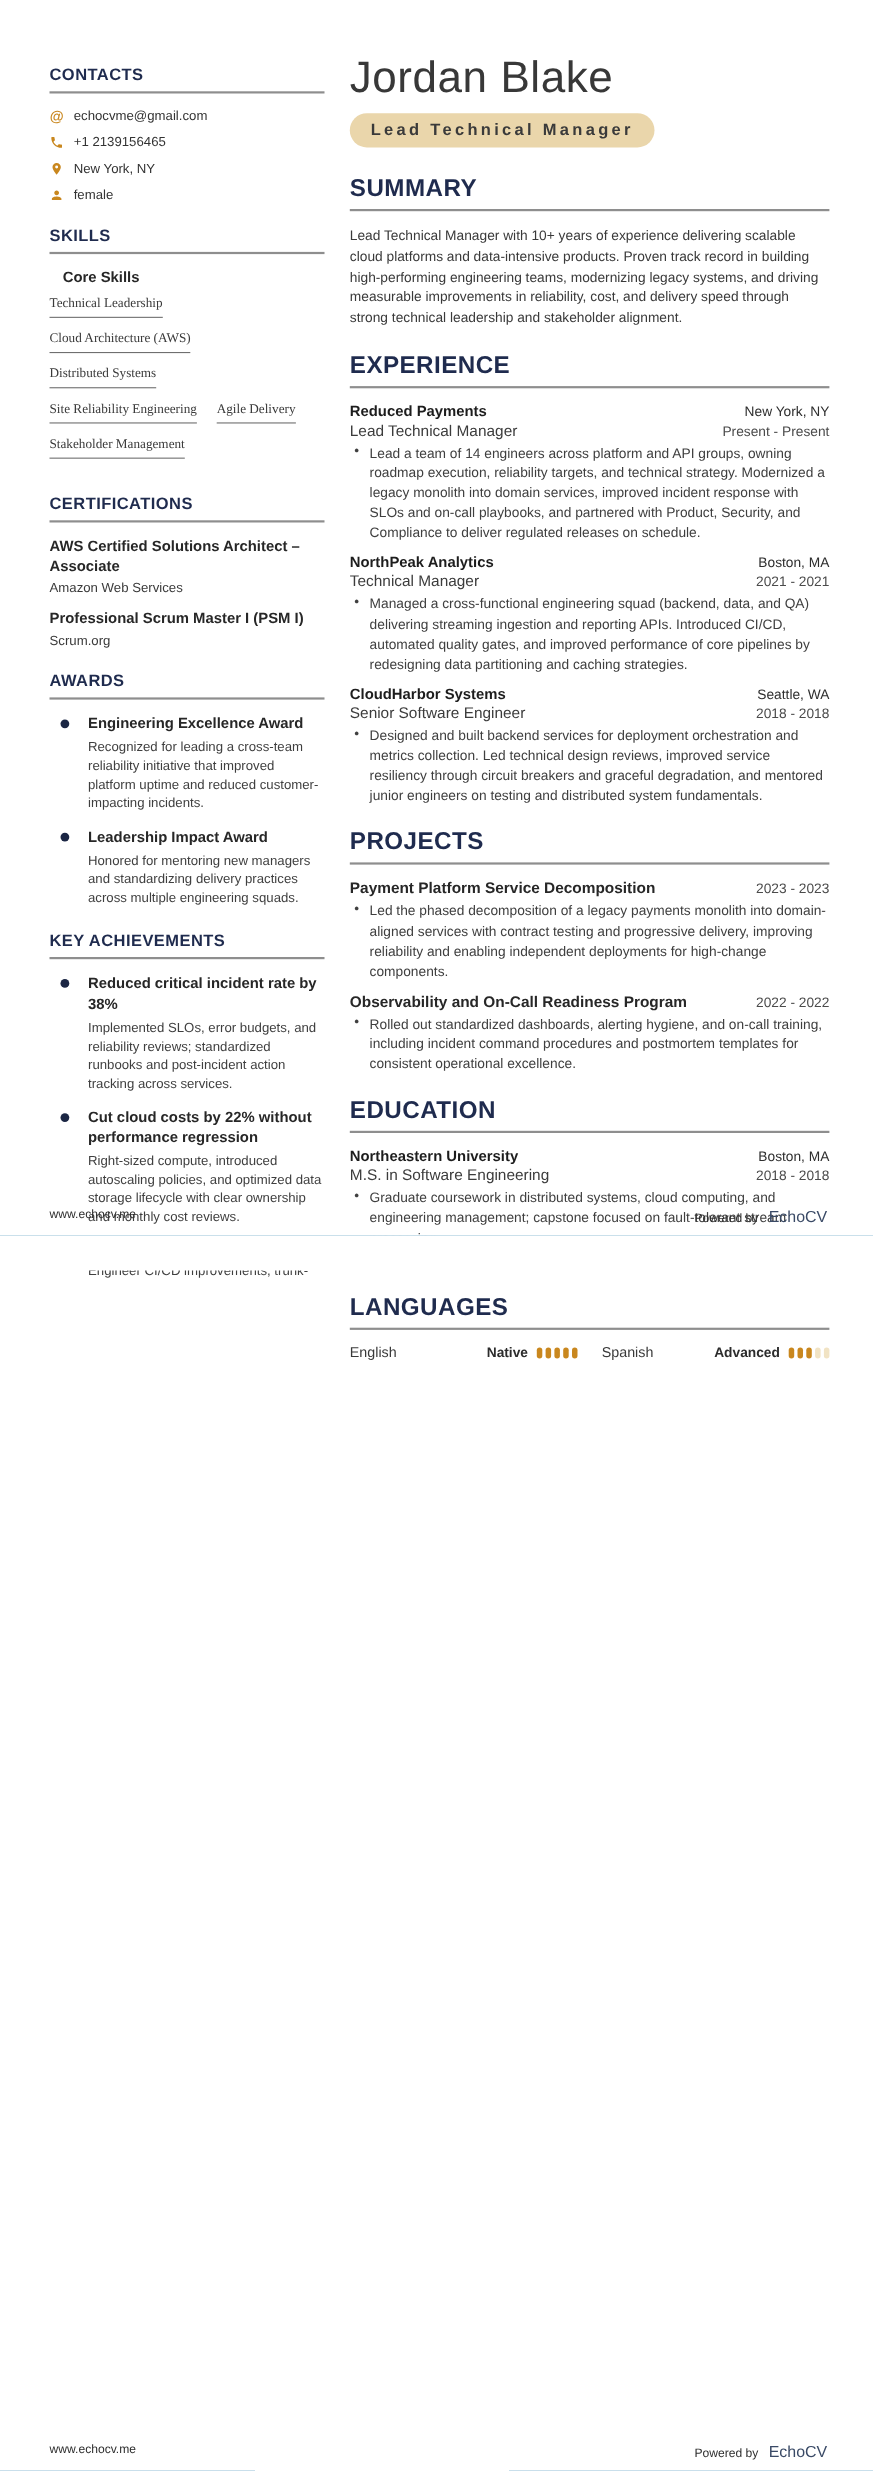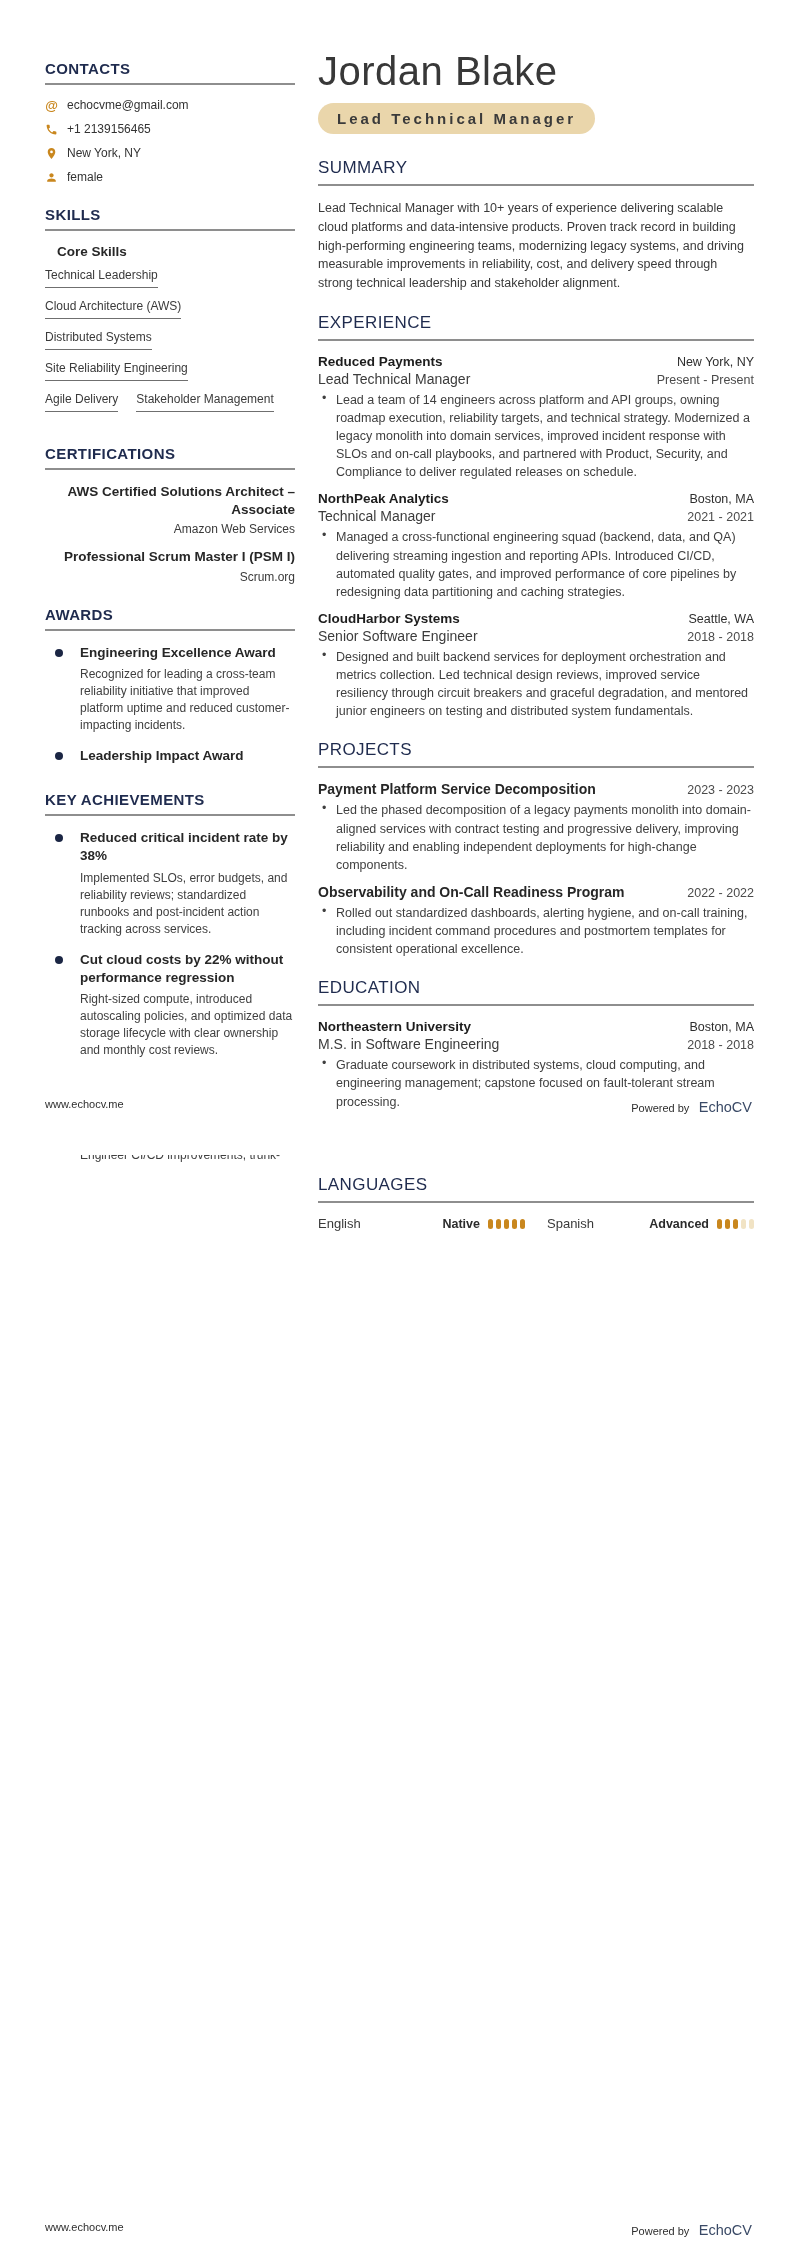--- a/index.html
+++ b/index.html
@@ -7,43 +7,43 @@
   body { font-family:"Liberation Sans", sans-serif; color:#3d3d3d; }
   .doc { width:794px; margin:0; background:#0369a1; }
   .page { width:794px; height:1123px; position:relative; background:#fff; overflow:hidden; }
 
   
   .sidebar { position:absolute; left:45px; top:60px; width:250px; }
   .main    { position:absolute; left:318px; top:50px; width:436px; }
 
   
   .side-h { font-size:15px; font-weight:700; color:#1f2b4e; letter-spacing:.4px; margin:0 0 6px; }
-  .main-h { font-size:17px; font-weight:400; color:#1f2b4e; letter-spacing:.4px; margin:0 0 6px; }
+  .main-h { font-size:22px; font-weight:700; color:#1f2b4e; letter-spacing:.4px; margin:0 0 6px; }
   .rule { height:2px; background:#8e8e8e; margin:0 0 13px; }
   .side-section { margin-bottom:22px; }
   .main-section { margin-bottom:20px; }
 
   
   .name { font-size:40px; font-weight:500; color:#383838; letter-spacing:.5px; line-height:1.05; margin:0; }
   .badge { display:inline-block; margin-top:11px; background:#ead6ab; color:#3a3a3a; font-size:15px; font-weight:600; letter-spacing:3px; padding:7px 19px; border-radius:17px; }
   .hdr-block { margin-bottom:24px; }
 
   
   .contact-row { display:flex; align-items:center; gap:9px; font-size:12px; color:#333; margin-bottom:10px; }
   .cicon { width:13px; height:13px; flex:0 0 13px; display:inline-flex; align-items:center; justify-content:center; }
   .cicon svg { width:13px; height:13px; fill:#c9871e; }
   .at-glyph { color:#c9871e; font-size:13px; font-weight:700; line-height:1; }
 
   
-  .skill-wrap { display:flex; flex-wrap:wrap; }
+  .skill-wrap { display:flex; flex-wrap:wrap;font-family:Liberation Serif, serif; }
   .skill-group-title { font-size:13.5px; font-weight:700; color:#272727; margin:0 12px 9px; }
   .skill { font-size:12px; color:#3a3a3a; border-bottom:1.5px solid #6f6f6f; padding-bottom:5px; margin:0 18px 11px 0; }
 
   
-  .cert { margin-bottom:12px;text-align:right; }
+  .cert { margin-bottom:12px; }
   .cert-name { font-size:13.5px; font-weight:700; color:#272727; line-height:1.35; margin-bottom:3px; }
   .cert-issuer { font-size:12px; color:#3a3a3a; }
 
   
   .bullet-item { display:flex; margin-bottom:13px; }
   .bdot { width:8px; height:8px; border-radius:50%; background:#1b2644; flex:0 0 8px; margin:5px 0 0 10px; }
   .bcontent { margin-left:17px; }
   .btitle { font-size:13.5px; font-weight:700; color:#272727; line-height:1.35; margin-bottom:4px; }
   .bdesc { font-size:12px; color:#3f3f3f; line-height:1.42; }
   .clip-bottom { height:10px; overflow:hidden; position:absolute; left:80px; top:32px; width:215px; }
@@ -166,20 +166,21 @@
             <span class="bdot"></span>
             <div class="bcontent">
               <div class="btitle">Engineering Excellence Award</div>
               <div class="bdesc">Recognized for leading a cross-team reliability initiative that improved platform uptime and reduced customer-impacting incidents.</div>
             </div>
           </div>
             <div class="bullet-item">
             <span class="bdot"></span>
             <div class="bcontent">
               <div class="btitle">Leadership Impact Award</div>
+              <div class="bdesc">Honored for mentoring new managers and standardizing delivery practices across multiple engineering squads.</div>
             </div>
           </div>
           </div>
       </div>
 
       <div class="side-section">
         <div class="side-h">KEY ACHIEVEMENTS</div>
         <div class="rule"></div>
         <div>
 

